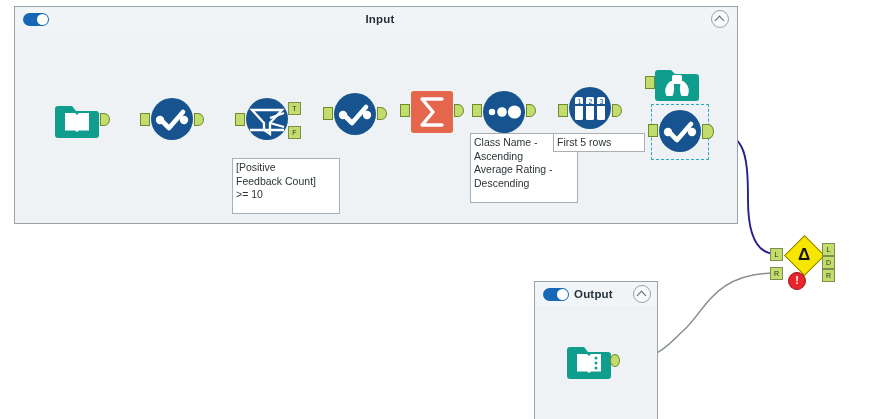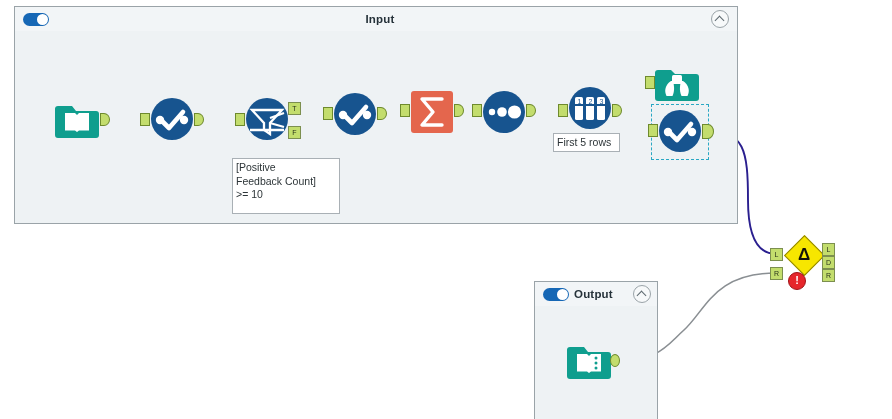--- a/index.html
+++ b/index.html
@@ -262,15 +262,19 @@
   <div class="anchor-lbl" style="left:770px;top:248px;">L</div>
   <div class="anchor-lbl" style="left:770px;top:267px;">R</div>
   <div class="anchor-lbl" style="left:822px;top:243px;">L</div>
   <div class="anchor-lbl" style="left:822px;top:256px;">D</div>
   <div class="anchor-lbl" style="left:822px;top:269px;">R</div>
   <div class="errbadge" style="left:788px;top:272px;">!</div>
 
   <div class="anno" style="left:232px;top:158px;width:108px;height:56px;">[Positive
 Feedback Count]
 &gt;= 10</div>
-  <div class="anno" style="left:553px;top:133px;width:67px;height:19px;">First 5 rows</div>
+  <div class="anno" style="left:470px;top:133px;width:108px;height:70px;">Class Name -
+Ascending
+Average Rating -
+Descending</div>
+  <div class="anno" style="left:553px;top:133px;width:92px;height:19px;">First 5 rows</div>
 
 </div>
 
 </body></html>

